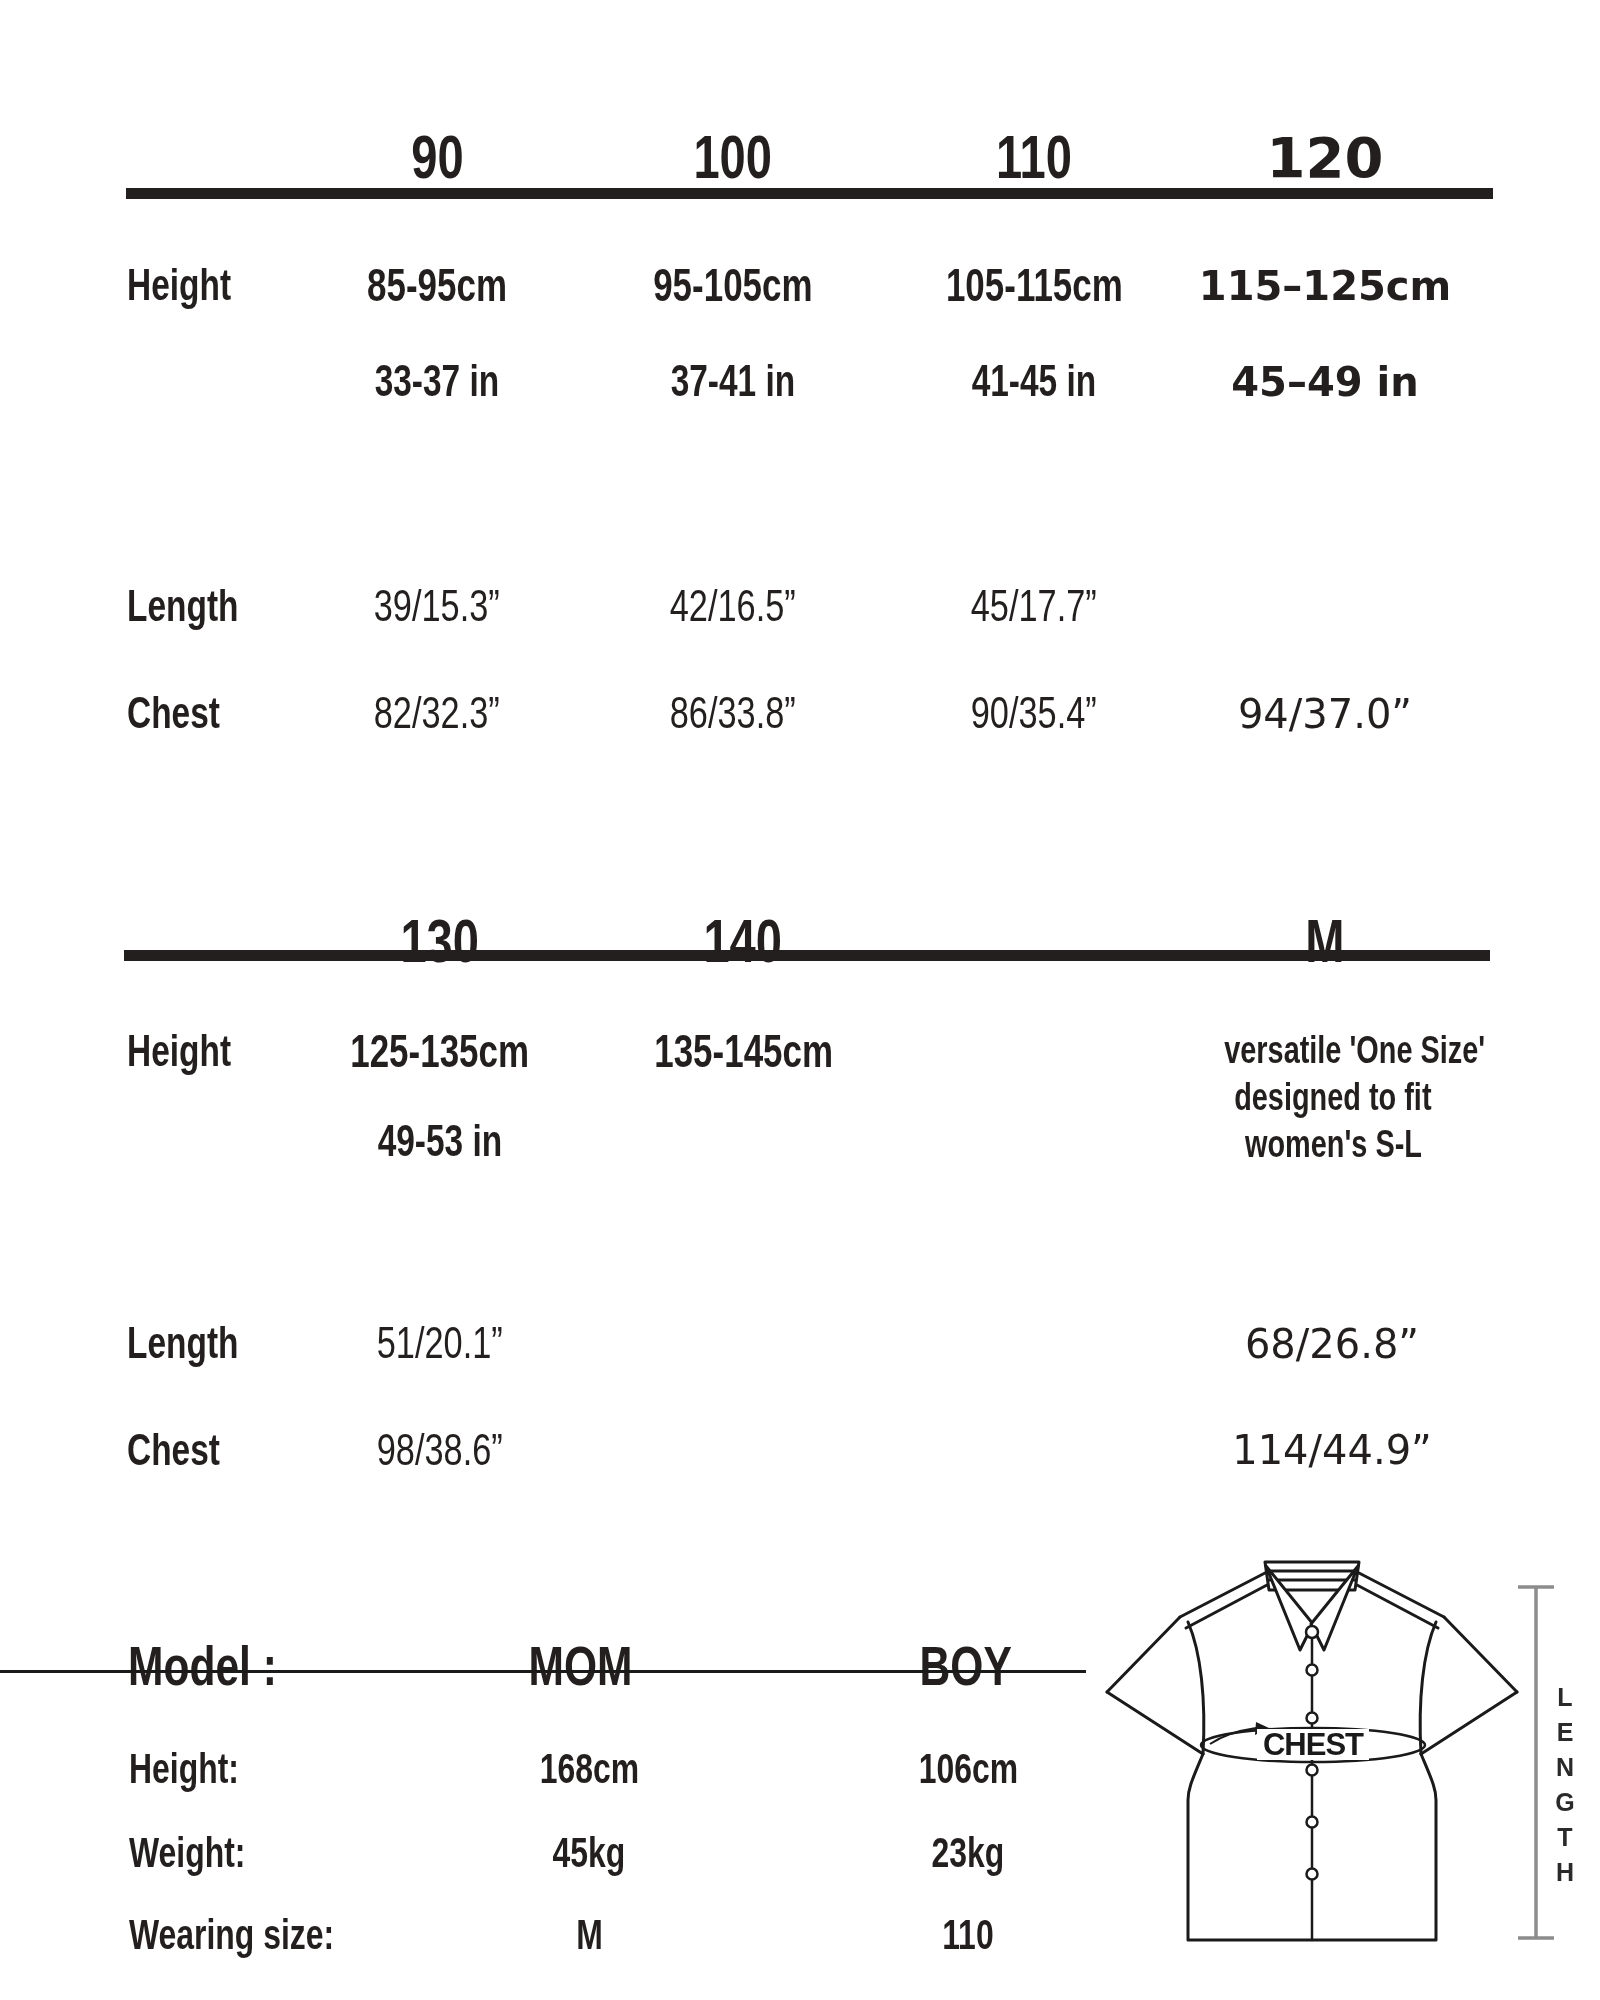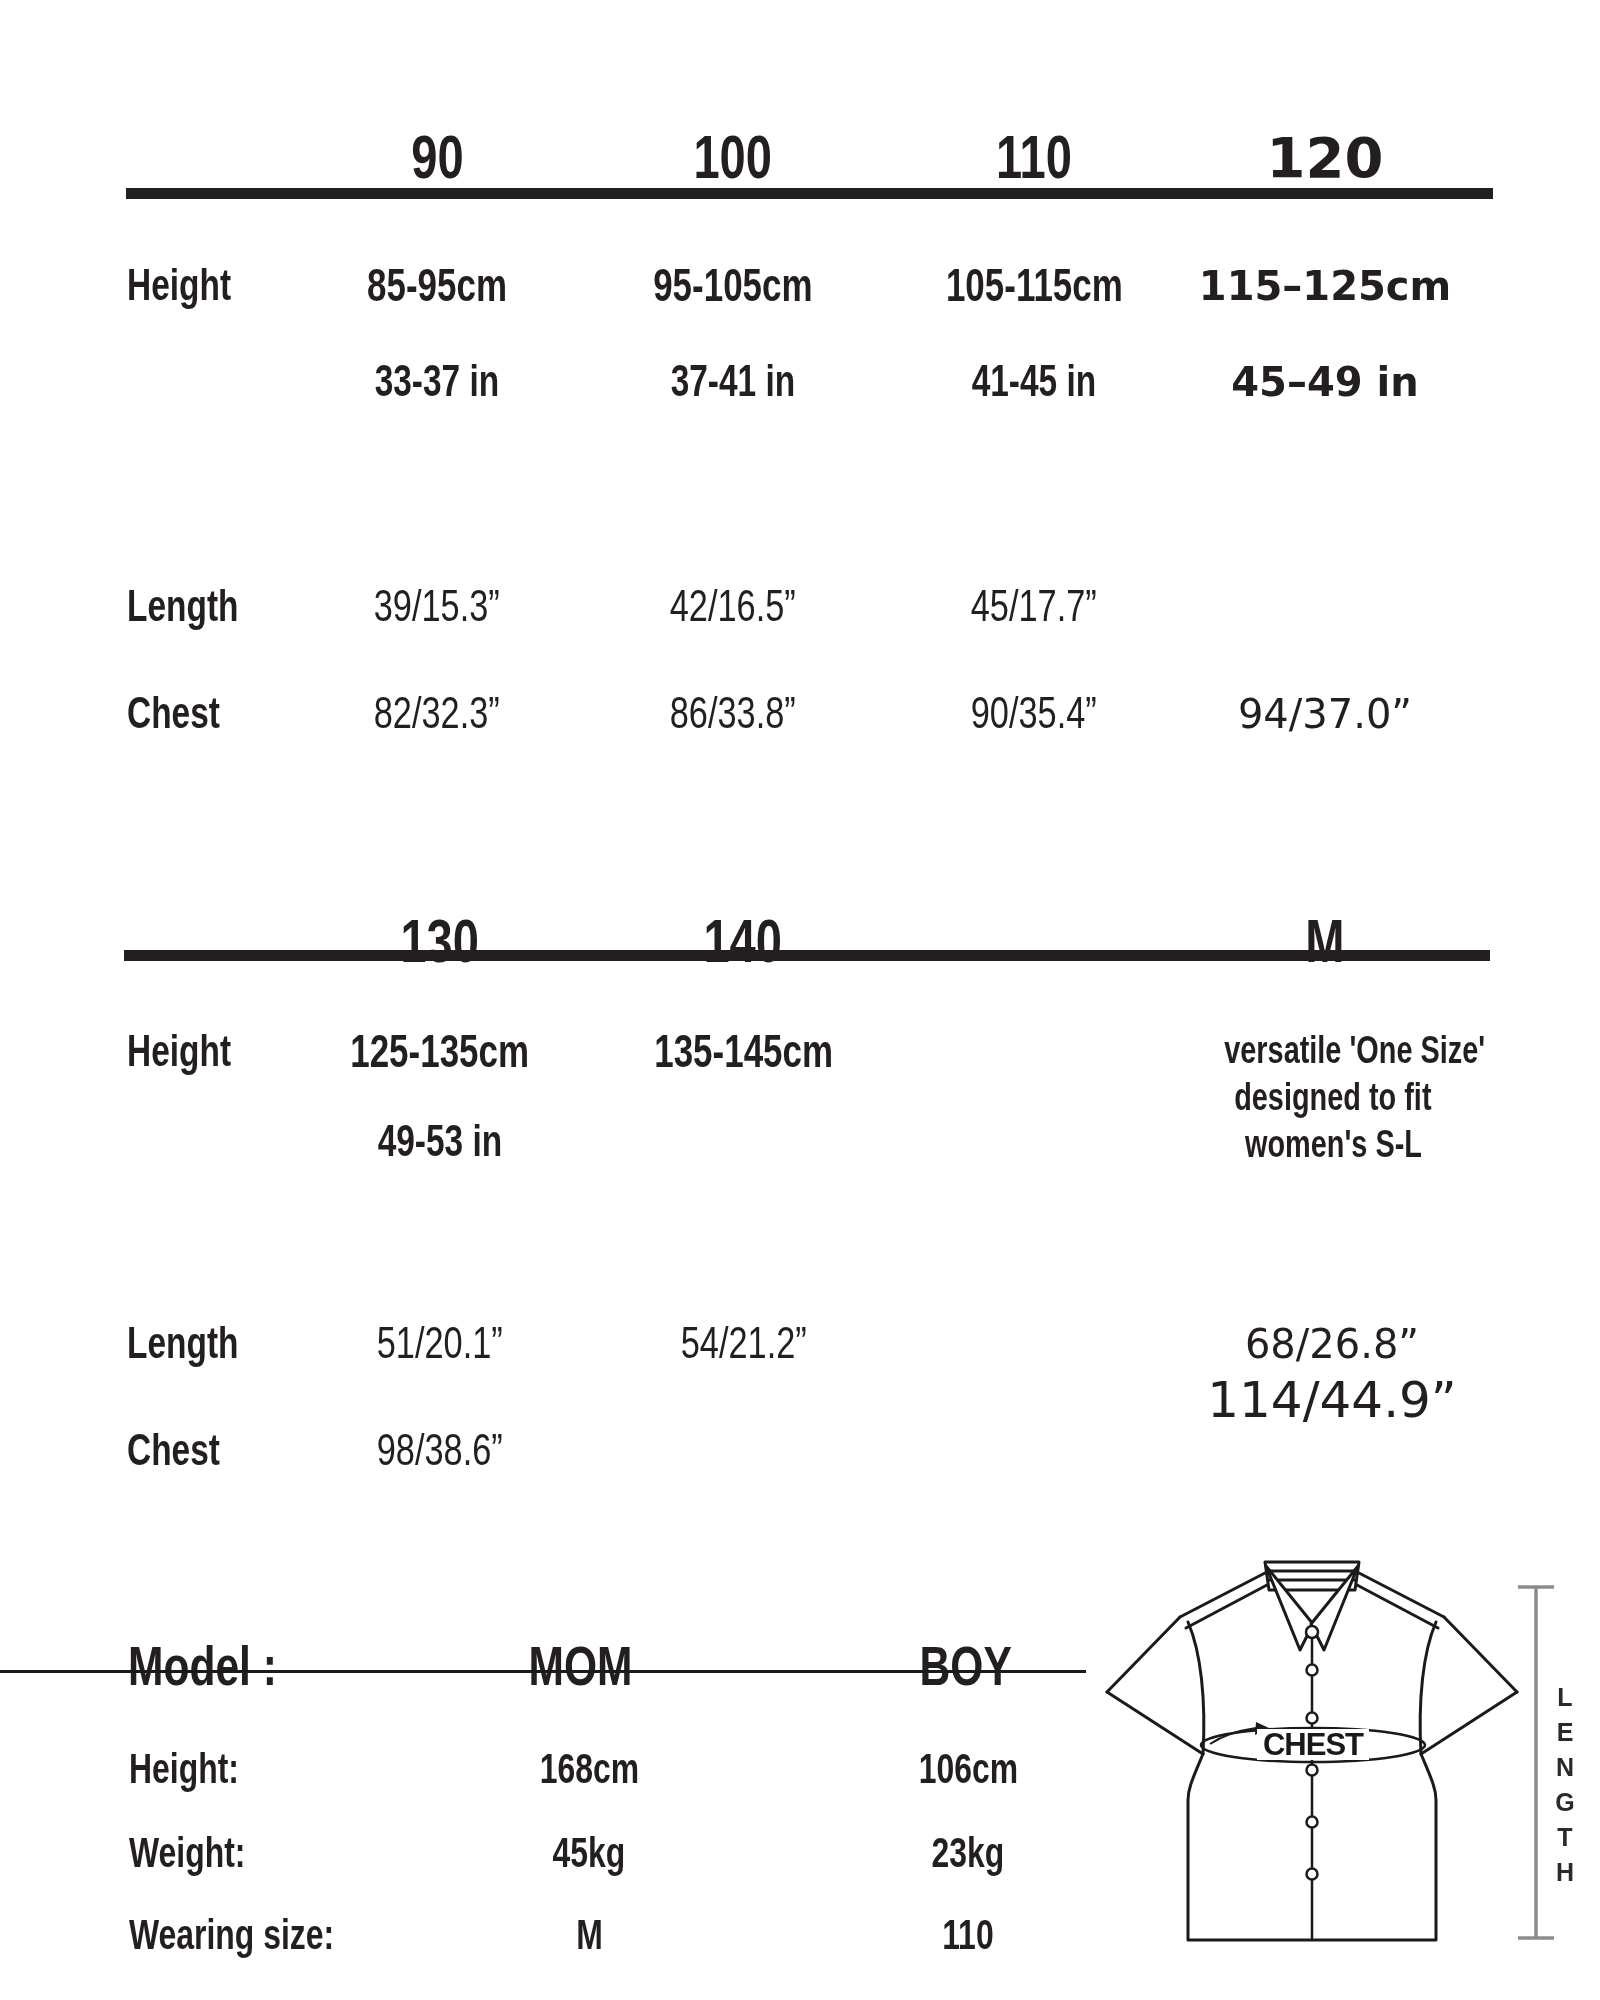--- a/index.html
+++ b/index.html
@@ -64,26 +64,25 @@
   <div class="cell ctr cond-b" style="left:594px;top:987px;font-size:46px;line-height:48px"><span class="t">135-145cm</span></div>
 
   <div class="cell ctr cond-b" style="left:1183px;top:988px;font-size:38px;line-height:44px"><span class="t">versatile 'One Size'</span></div>
   <div class="cell ctr cond-b" style="left:1183px;top:1035px;font-size:38px;line-height:44px"><span class="t">designed to fit</span></div>
   <div class="cell ctr cond-b" style="left:1183px;top:1082px;font-size:38px;line-height:44px"><span class="t">women's S-L</span></div>
 
   <div class="cell ctr cond-b" style="left:290px;top:1078px;font-size:44px;line-height:46px"><span class="t">49-53 in</span></div>
 
   <div class="cell lab cond-b" style="left:127px;top:1279px;font-size:44px;line-height:48px"><span class="t">Length</span></div>
   <div class="cell ctr cond-m" style="left:290px;top:1279px;font-size:44px;line-height:48px"><span class="t">51/20.1”</span></div>
-  <div class="cell ctr cond-m" style="left:594px;top:1279px;font-size:44px;line-height:48px"><span class="t">54/21.2”</span></div>
   <div class="cell ctr geo-r" style="left:1182px;top:1282px;font-size:40px;line-height:44px"><span class="t">68/26.8”</span></div>
 
   <div class="cell lab cond-b" style="left:127px;top:1386px;font-size:44px;line-height:48px"><span class="t">Chest</span></div>
   <div class="cell ctr cond-m" style="left:290px;top:1386px;font-size:44px;line-height:48px"><span class="t">98/38.6”</span></div>
-  <div class="cell ctr geo-r" style="left:1182px;top:1338px;font-size:50px;line-height:44px"><span class="t">114/44.9”</span></div>
+  <div class="cell ctr geo-r" style="left:1182px;top:1388px;font-size:40px;line-height:44px"><span class="t">114/44.9”</span></div>
 
   <div class="cell lab cond-b" style="left:128px;top:1597px;font-size:56px;line-height:58px"><span class="t">Model :</span></div>
   <div class="cell ctr cond-b" style="left:430px;top:1597px;font-size:56px;line-height:58px"><span class="t">MOM</span></div>
   <div class="cell ctr cond-b" style="left:816px;top:1597px;font-size:56px;line-height:58px"><span class="t">BOY</span></div>
 
   <div class="hline" style="left:0;top:1670px;width:1086px;height:3px;background:#1a1a1a"></div>
 
   <div class="cell lab cond-b" style="left:129px;top:1707px;font-size:42px;line-height:44px"><span class="t">Height:</span></div>
   <div class="cell ctr cond-b" style="left:439px;top:1707px;font-size:42px;line-height:44px"><span class="t">168cm</span></div>
   <div class="cell ctr cond-b" style="left:818px;top:1707px;font-size:42px;line-height:44px"><span class="t">106cm</span></div>

